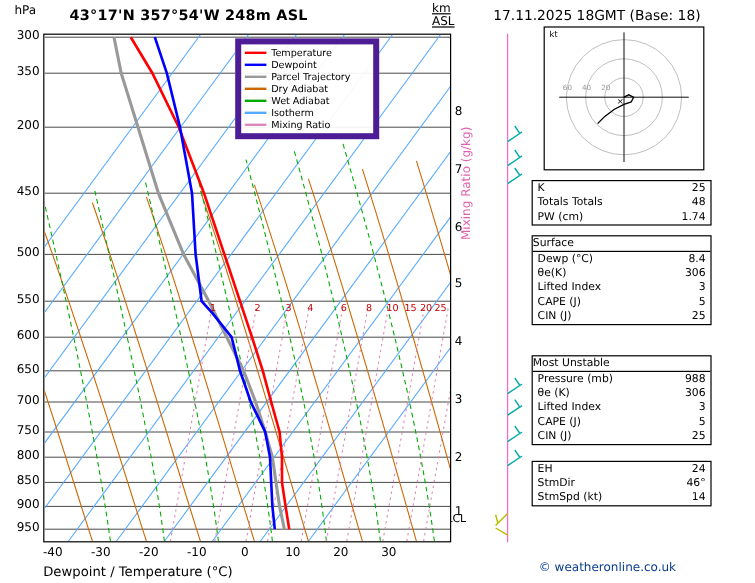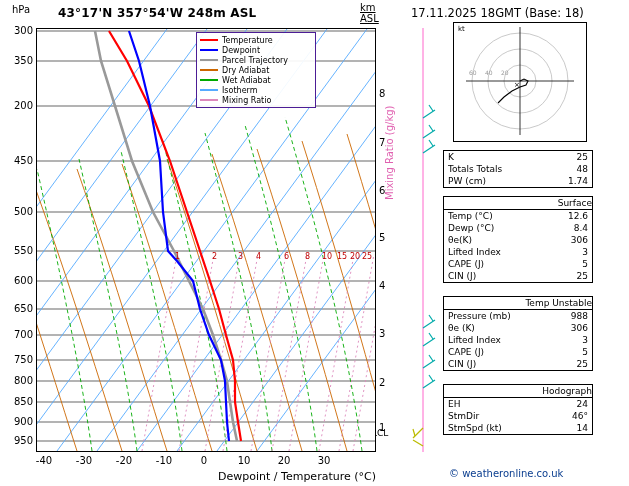--- a/index.html
+++ b/index.html
@@ -11,39 +11,39 @@
   #hpa-label{position:absolute;left:12px;top:4px;font-size:10px;}
   #skewt-title{position:absolute;left:58px;top:6px;font-size:12px;font-weight:bold;letter-spacing:.2px;}
   #km-label{position:absolute;left:360px;top:2px;font-size:10px;line-height:11px;text-align:left;text-decoration:underline;}
 
   .plot{position:absolute;left:36px;top:28px;width:340px;height:424px;border:1px solid #000;box-sizing:border-box;overflow:hidden;background:#fff;}
   .plot svg{position:absolute;left:0;top:0;}
 
   .ytick{position:absolute;left:0;width:33px;text-align:right;font-size:10px;transform:translateY(-50%);}
   .xtick{position:absolute;top:455px;font-size:10px;transform:translateX(-50%);}
   .rtick{position:absolute;left:379px;font-size:10px;transform:translateY(-50%);}
-  #xaxis-label{position:absolute;left:36px;top:470px;width:340px;text-align:right;font-size:11px;}
-
-  .legend{position:absolute;left:196px;top:32px;width:120px;background:rgba(255,255,255,.92);border:1px solid #4c1d95;padding:2px 3px;box-sizing:border-box;}
+  #xaxis-label{position:absolute;left:36px;top:470px;width:340px;text-align:left;font-size:11px;}
+
+  .legend{position:absolute;left:196px;top:32px;width:120px;background:rgba(255,255,255,.92);border:5px solid #4c1d95;padding:2px 3px;box-sizing:border-box;}
   .legend-row{display:flex;align-items:center;height:10px;font-size:8px;}
   .legend-swatch{width:18px;height:0;border-top:2px solid #000;margin-right:4px;flex:0 0 18px;}
 
   .mixlabel{position:absolute;font-size:8px;color:#c00000;}
   #mixing-ratio-axis{position:absolute;left:384px;top:200px;font-size:10px;color:#e060b0;transform:rotate(-90deg);transform-origin:left top;white-space:nowrap;}
   #lcl-label{position:absolute;left:372px;top:428px;font-size:9px;}
 
   
   #right-col{position:absolute;left:405px;top:0;width:224px;height:486px;}
   #date-header{position:absolute;left:6px;top:6px;font-size:11.5px;font-weight:normal;white-space:nowrap;}
   #hodo-box{position:absolute;left:48px;top:22px;width:132px;height:118px;border:1px solid #000;background:#fff;}
   #hodo-kt{position:absolute;left:4px;top:2px;font-size:7px;}
 
   .tbl{position:absolute;left:38px;width:150px;border:1px solid #000;background:#fff;box-sizing:border-box;}
   .trow{display:flex;justify-content:space-between;font-size:9px;line-height:12px;padding:0 4px;}
-  .thead{font-size:9px;line-height:12px;text-align:right;border-top:1px solid #000;border-bottom:1px solid #000;}
+  .thead{font-size:9px;line-height:12px;text-align:left;border-top:1px solid #000;border-bottom:1px solid #000;}
 
   #wind-strip{position:absolute;left:405px;top:28px;width:36px;height:424px;}
   #credit{position:absolute;left:449px;top:468px;font-size:10px;font-weight:normal;color:#0a3d8f;}
 </style>
 </head>
 <body>
 
 <div class="root">
 
   <div id="skewt-panel">
@@ -266,24 +266,20 @@
       </div>
       <div class="trow">
         <span>PW (cm)</span>
         <span>1.74</span>
       </div>
     </div>
 
     <div class="tbl" style="top:196px">
       <div class="thead" style="border-top:none">Surface</div>
       <div class="trow">
-        <span>Temp (°C)</span>
-        <span>12.6</span>
-      </div>
-      <div class="trow">
         <span>Dewp (°C)</span>
         <span>8.4</span>
       </div>
       <div class="trow">
         <span>θe(K)</span>
         <span>306</span>
       </div>
       <div class="trow">
         <span>Lifted Index</span>
         <span>3</span>
@@ -292,21 +288,21 @@
         <span>CAPE (J)</span>
         <span>5</span>
       </div>
       <div class="trow">
         <span>CIN (J)</span>
         <span>25</span>
       </div>
     </div>
 
     <div class="tbl" style="top:296px">
-      <div class="thead" style="border-top:none">Temp Unstable</div>
+      <div class="thead" style="border-top:none">Most Unstable</div>
       <div class="trow">
         <span>Pressure (mb)</span>
         <span>988</span>
       </div>
       <div class="trow">
         <span>θe (K)</span>
         <span>306</span>
       </div>
       <div class="trow">
         <span>Lifted Index</span>
@@ -316,21 +312,20 @@
         <span>CAPE (J)</span>
         <span>5</span>
       </div>
       <div class="trow">
         <span>CIN (J)</span>
         <span>25</span>
       </div>
     </div>
 
     <div class="tbl" style="top:384px">
-      <div class="thead" style="border-top:none">Hodograph</div>
       <div class="trow">
         <span>EH</span>
         <span>24</span>
       </div>
       <div class="trow">
         <span>StmDir</span>
         <span>46°</span>
       </div>
       <div class="trow">
         <span>StmSpd (kt)</span>

